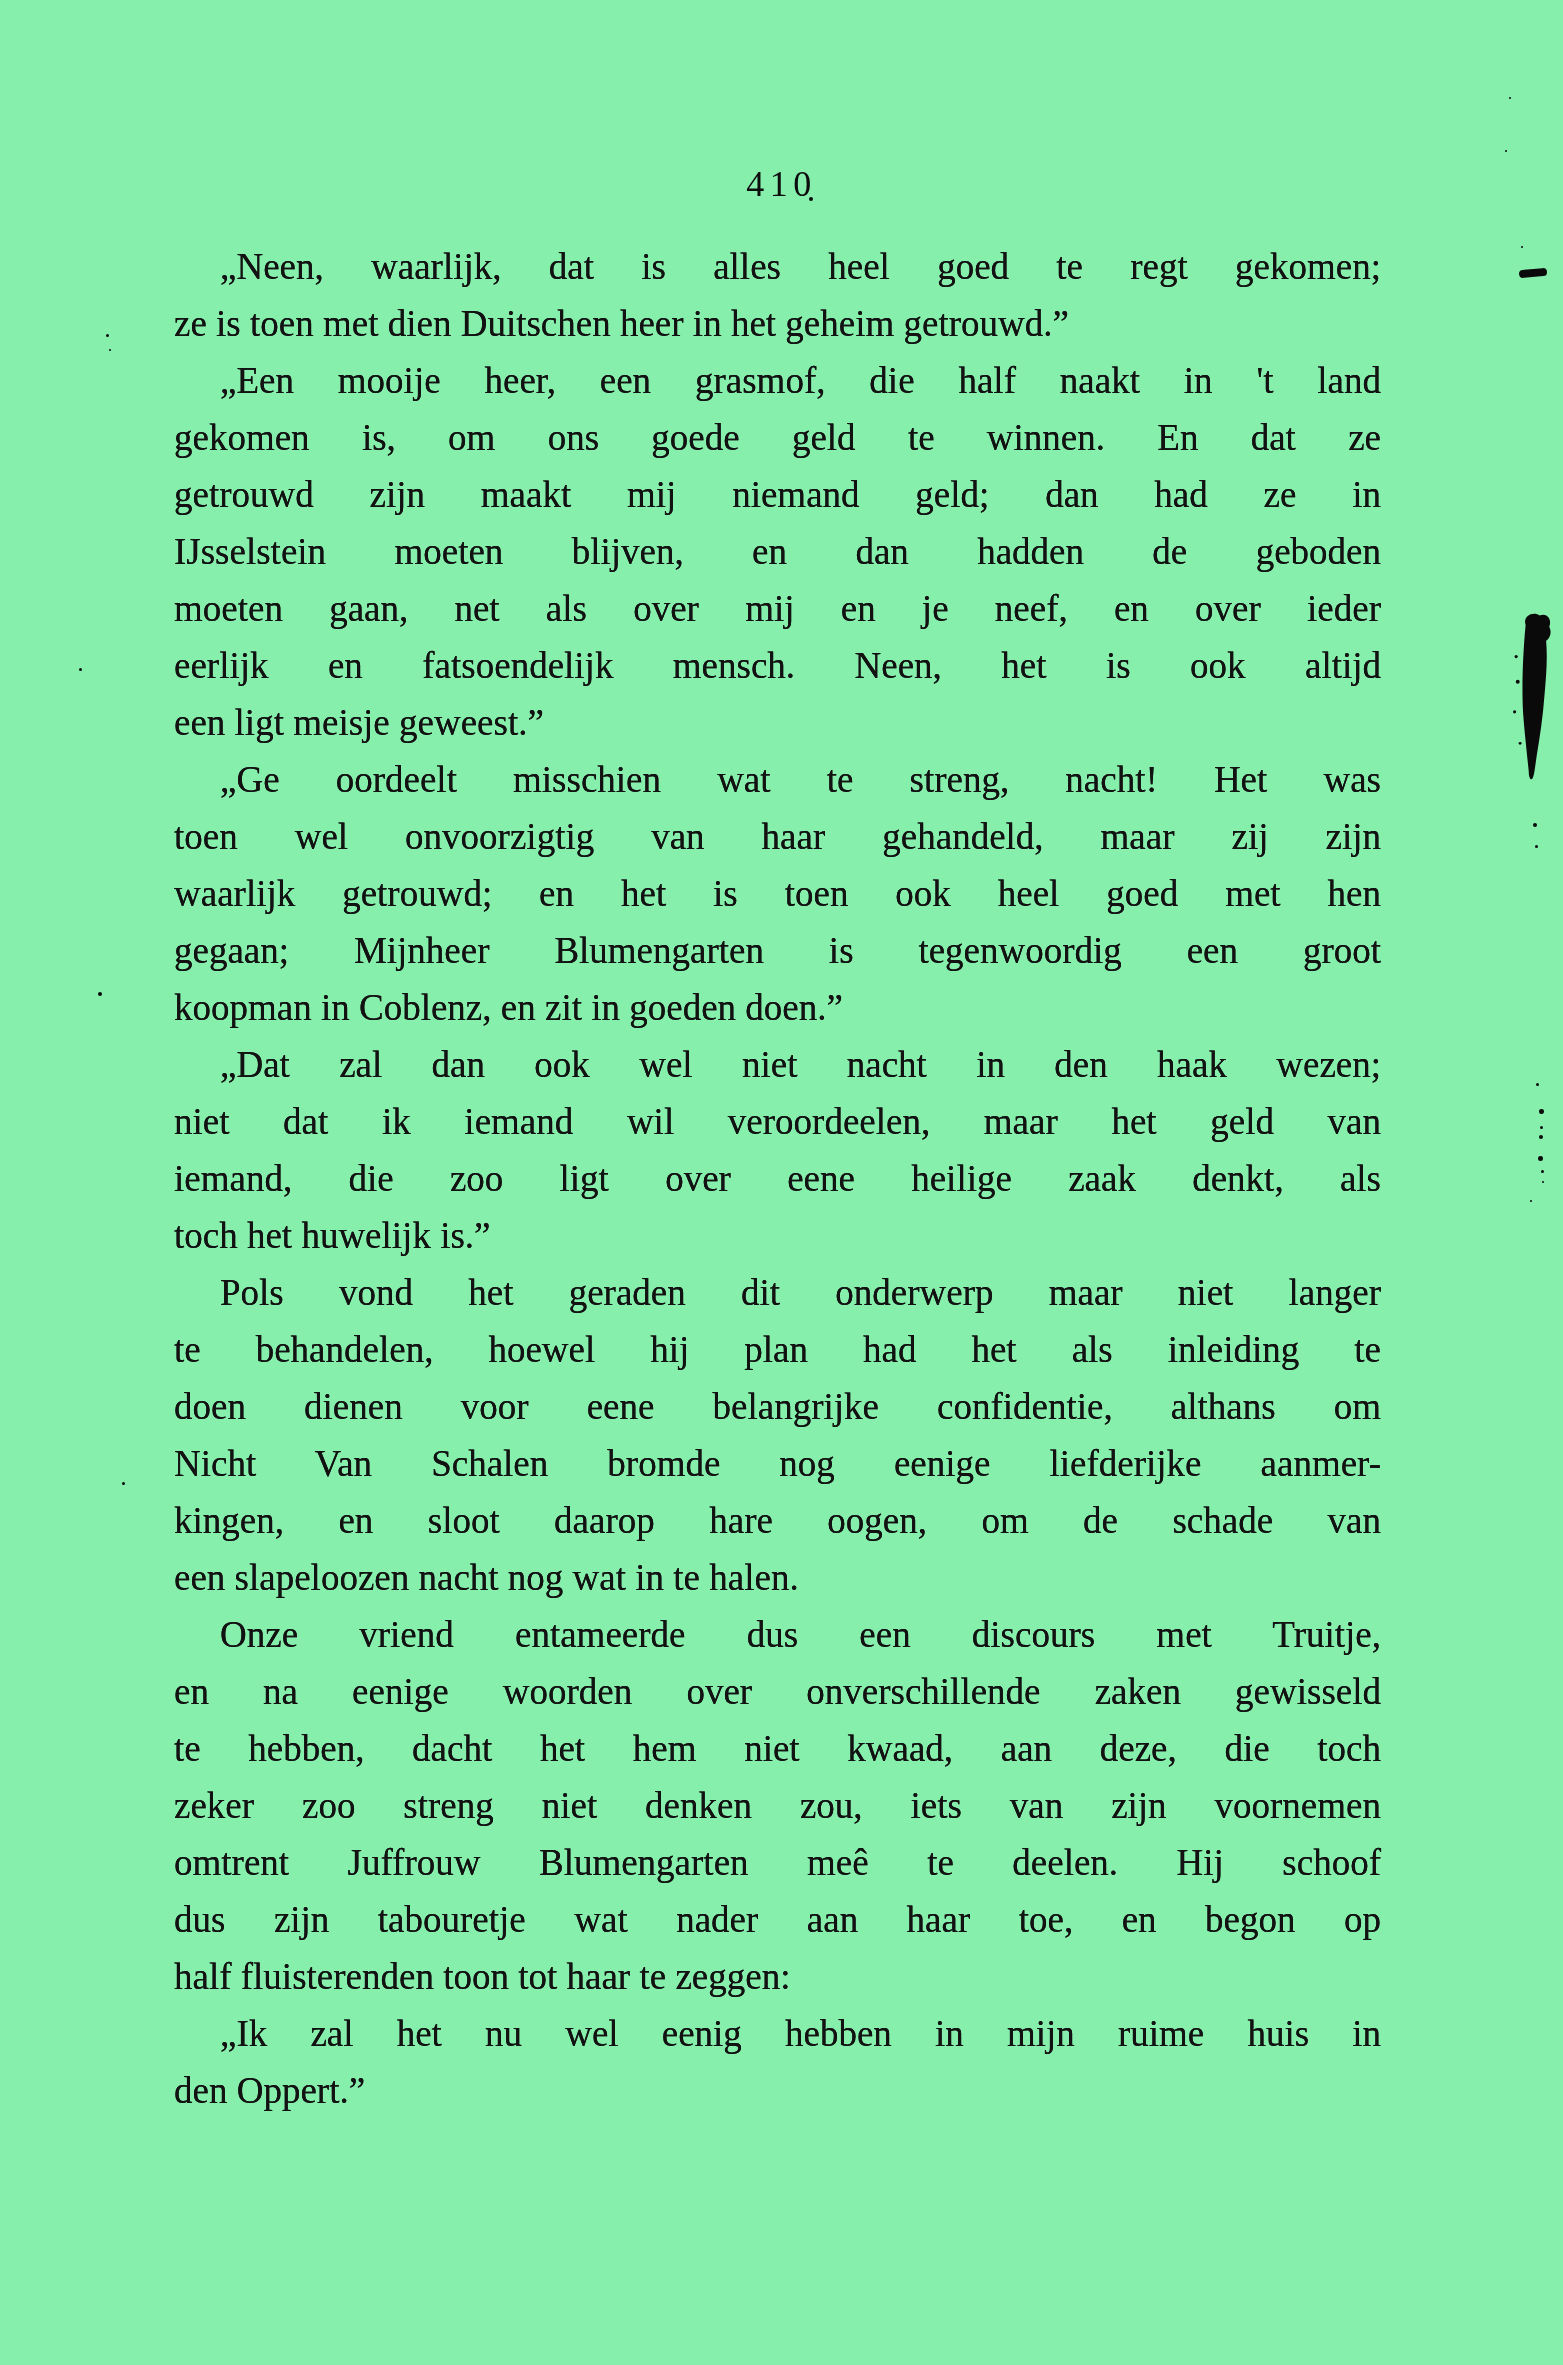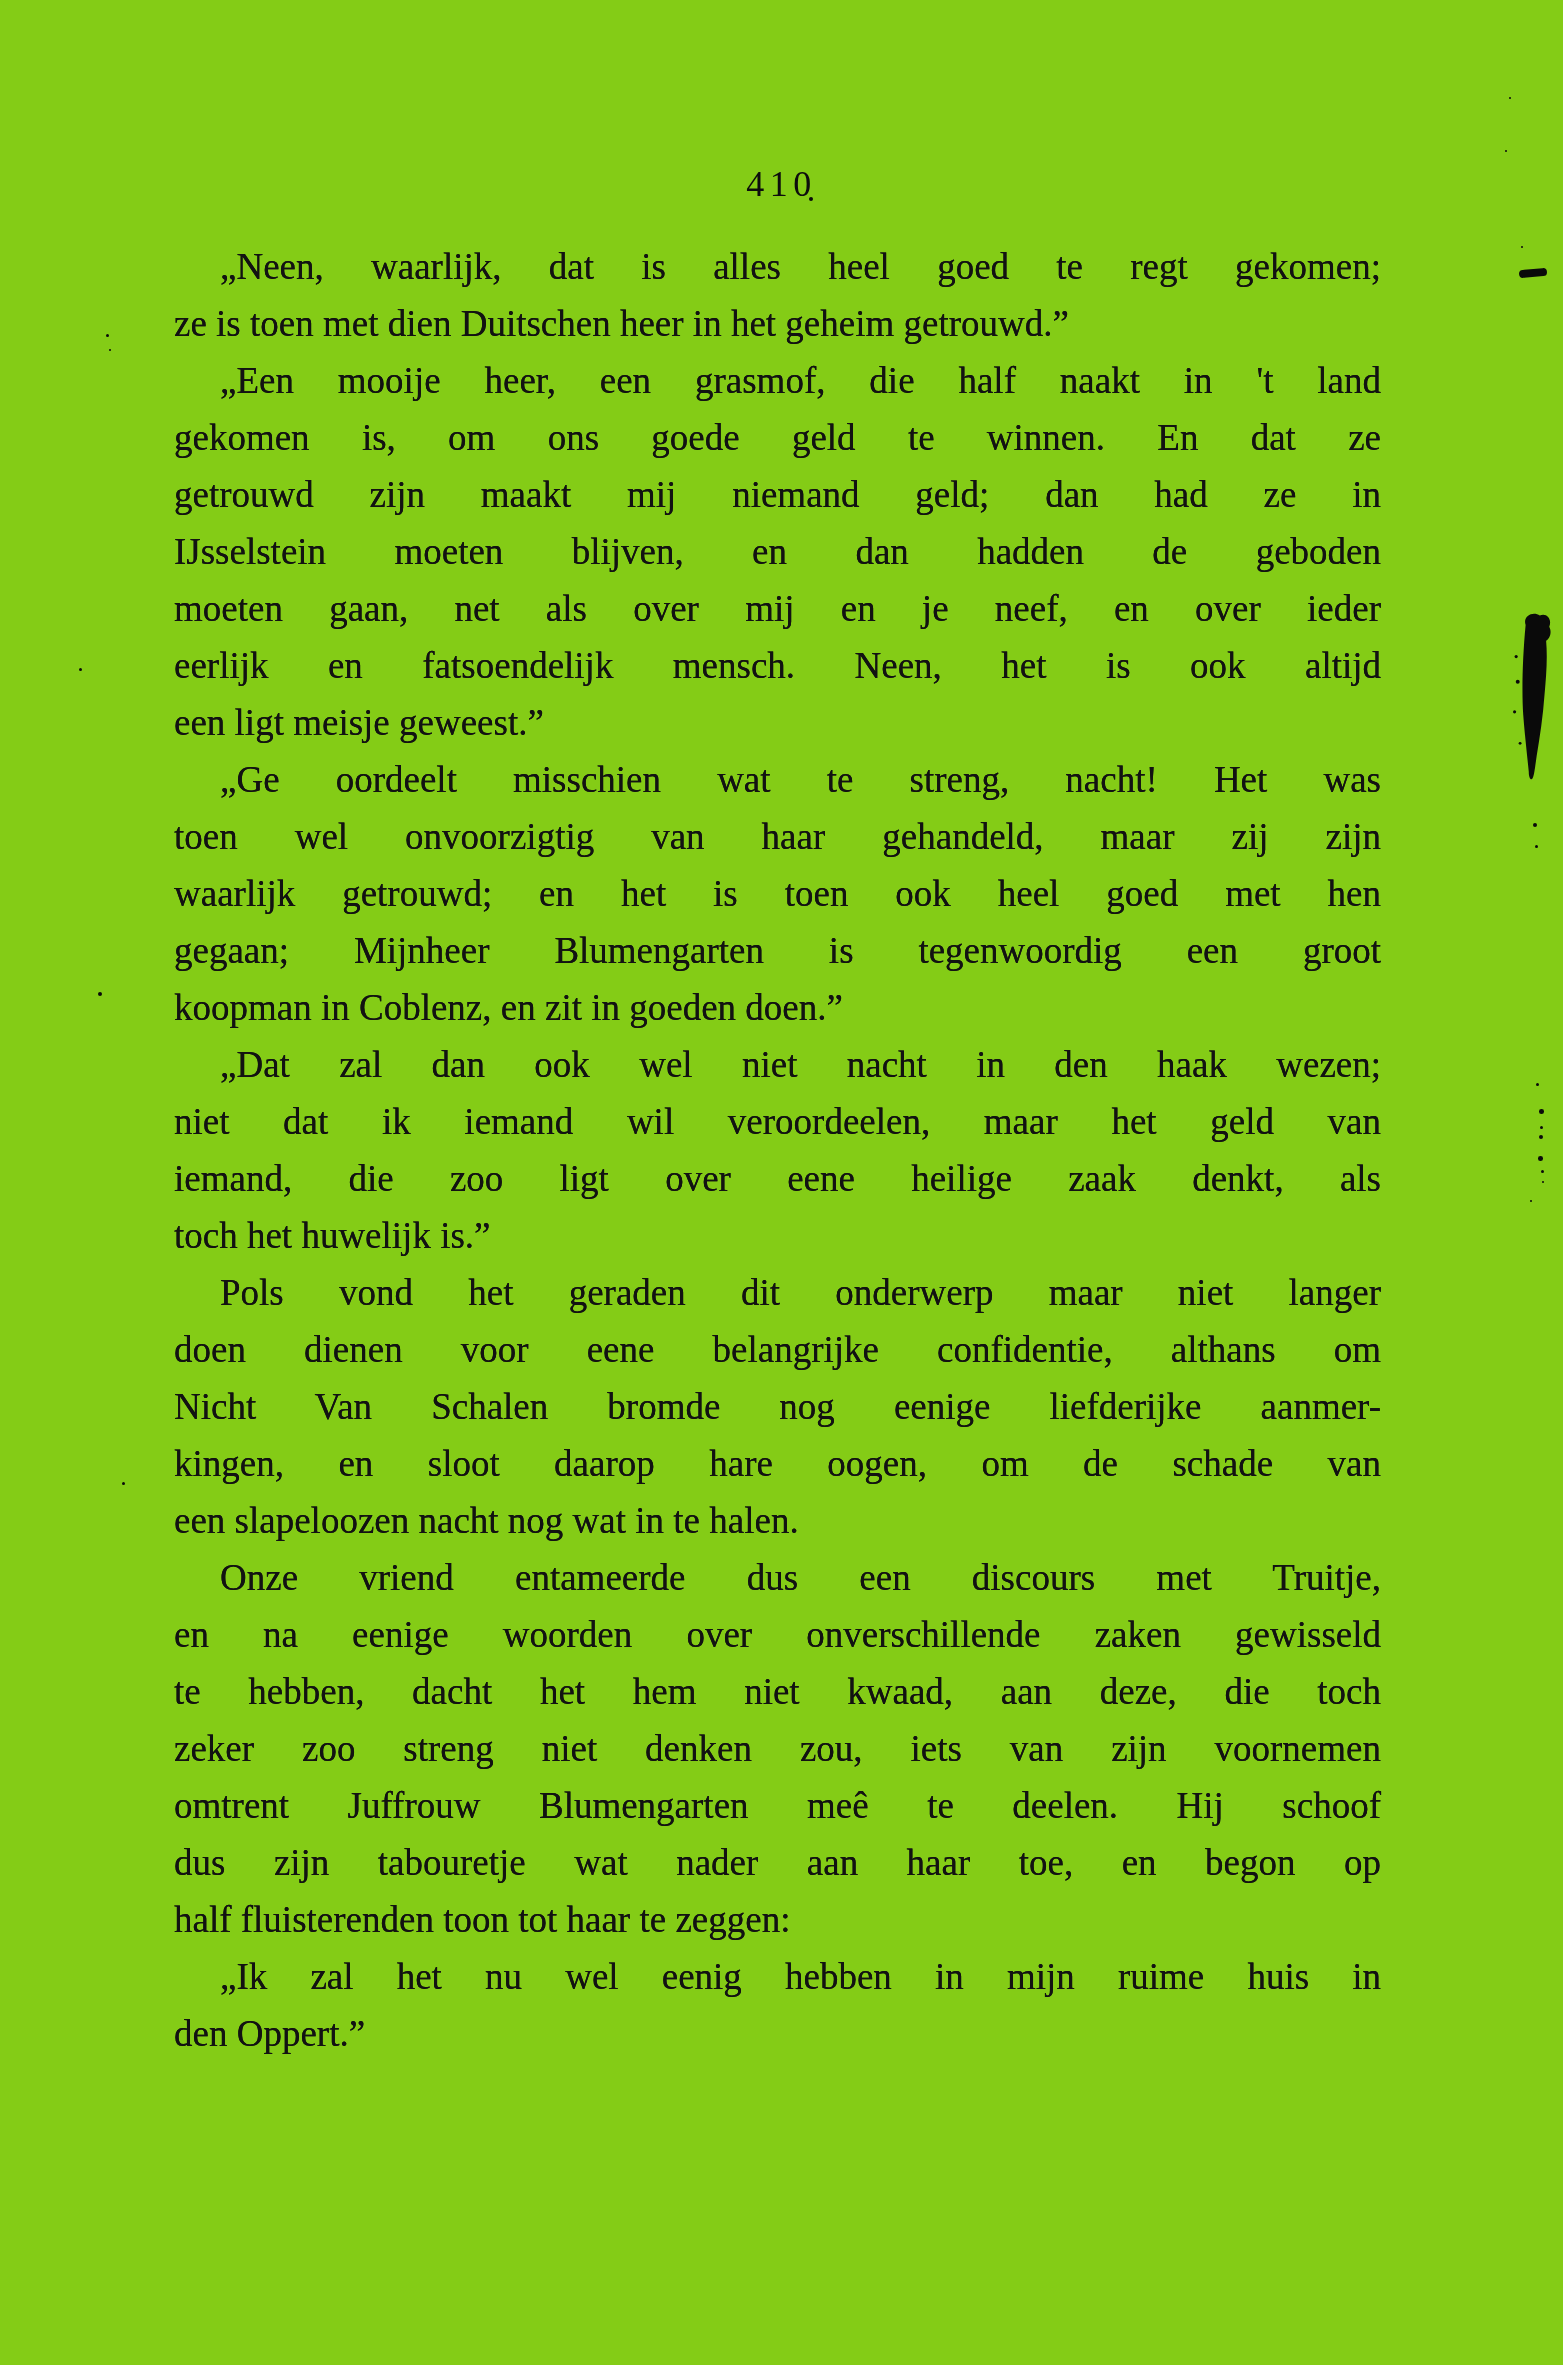--- a/index.html
+++ b/index.html
@@ -4,21 +4,21 @@
 <style>
   html, body {
     margin: 0;
     padding: 0;
     background: #ffffff;
   }
   .page {
     position: relative;
     width: 1563px;
     height: 2366px;
-    background: #84cc16;
+    background: #86efac;
     overflow: hidden;
     font-family: "Liberation Serif", "DejaVu Serif", serif;
     color: #111111;
   }
   .page-number {
     position: absolute;
     top: 163px;
     left: 0;
     width: 100%;
     text-align: center;
@@ -96,20 +96,21 @@
         <div class="text-line last-line">koopman in Coblenz, en zit in goeden doen.”</div>
       </div>
       <div class="paragraph">
         <div class="text-line first-line">„Dat zal dan ook wel niet nacht in den haak wezen;</div>
         <div class="text-line">niet dat ik iemand wil veroordeelen, maar het geld van</div>
         <div class="text-line">iemand, die zoo ligt over eene heilige zaak denkt, als</div>
         <div class="text-line last-line">toch het huwelijk is.”</div>
       </div>
       <div class="paragraph">
         <div class="text-line first-line">Pols vond het geraden dit onderwerp maar niet langer</div>
+        <div class="text-line">te behandelen, hoewel hij plan had het als inleiding te</div>
         <div class="text-line">doen dienen voor eene belangrijke confidentie, althans om</div>
         <div class="text-line">Nicht Van Schalen bromde nog eenige liefderijke aanmer-</div>
         <div class="text-line">kingen, en sloot daarop hare oogen, om de schade van</div>
         <div class="text-line last-line">een slapeloozen nacht nog wat in te halen.</div>
       </div>
       <div class="paragraph">
         <div class="text-line first-line">Onze vriend entameerde dus een discours met Truitje,</div>
         <div class="text-line">en na eenige woorden over onverschillende zaken gewisseld</div>
         <div class="text-line">te hebben, dacht het hem niet kwaad, aan deze, die toch</div>
         <div class="text-line">zeker zoo streng niet denken zou, iets van zijn voornemen</div>

